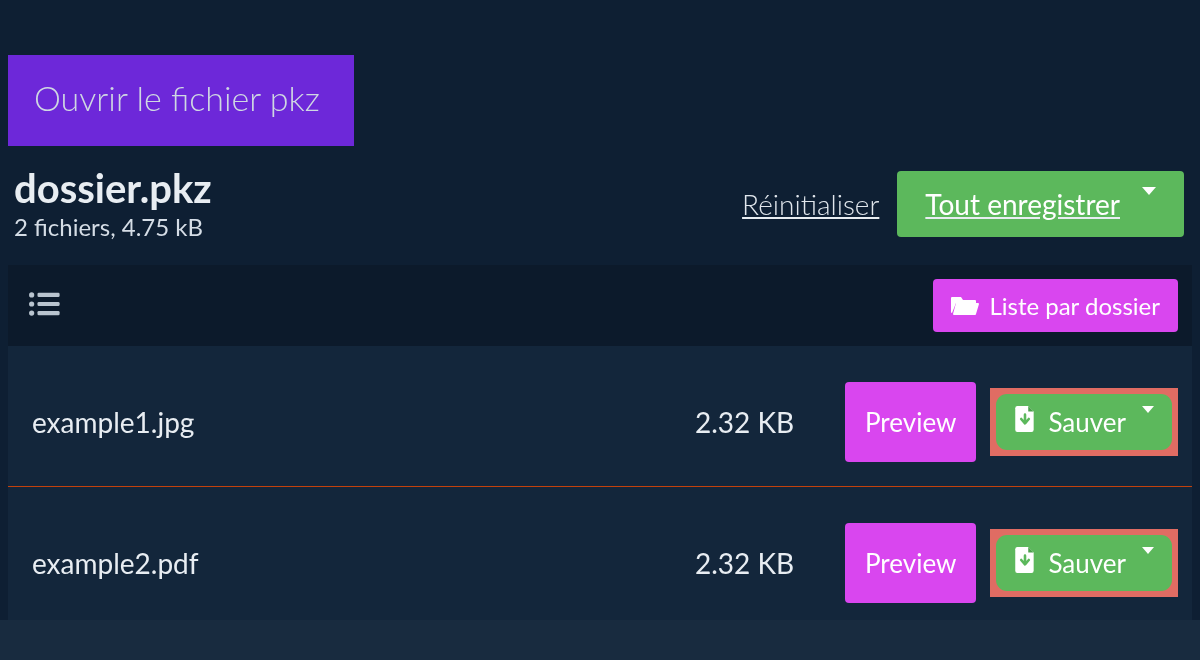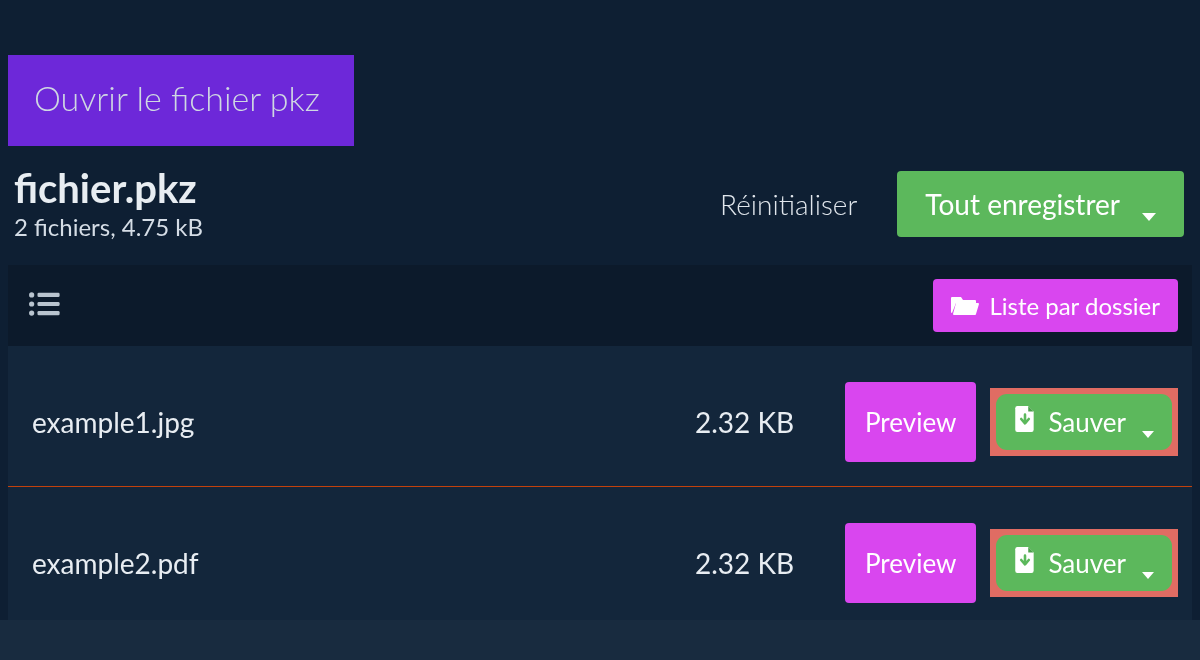--- a/index.html
+++ b/index.html
@@ -33,31 +33,32 @@
   }
   .header-left .fileinfo {
     font-size: 24px;
     font-weight: 400;
     color: #d5dde6;
     margin-top: 2px;
   }
   .header-right {
     display: flex;
     align-items: center;
-    gap: 40px;
+    gap: 18px;
+    text-decoration: underline;
   }
   .reset-link {
     color: #e0e6ec;
     font-size: 28px;
     font-weight: 300;
     cursor: pointer;
   }
   .btn {
     display: inline-flex;
-    align-items: flex-end;
+    align-items: flex-start;
     justify-content: center;
     border-radius: 4px;
     cursor: pointer;
     font-weight: 400;
   }
   .btn-green {
     background: #5cb85c;
     color: #fff;
   }
   .btn-blue {
@@ -143,21 +144,21 @@
 <div class="topspace"></div>
 
 <div class="tab-wrap">
   <div class="tab">
     <span>Ouvrir le fichier pkz</span>
   </div>
 </div>
 
 <div class="header-row">
   <div class="header-left">
-    <div class="filename">fichier.pkz</div>
+    <div class="filename">dossier.pkz</div>
     <div class="fileinfo">2 fichiers, 4.75 kB</div>
   </div>
   <div class="header-right">
     <span class="reset-link">Réinitialiser</span>
     <div class="btn btn-green save-all">
       <span>Tout enregistrer</span>
       <span class="caret-down"></span>
     </div>
   </div>
 </div>

